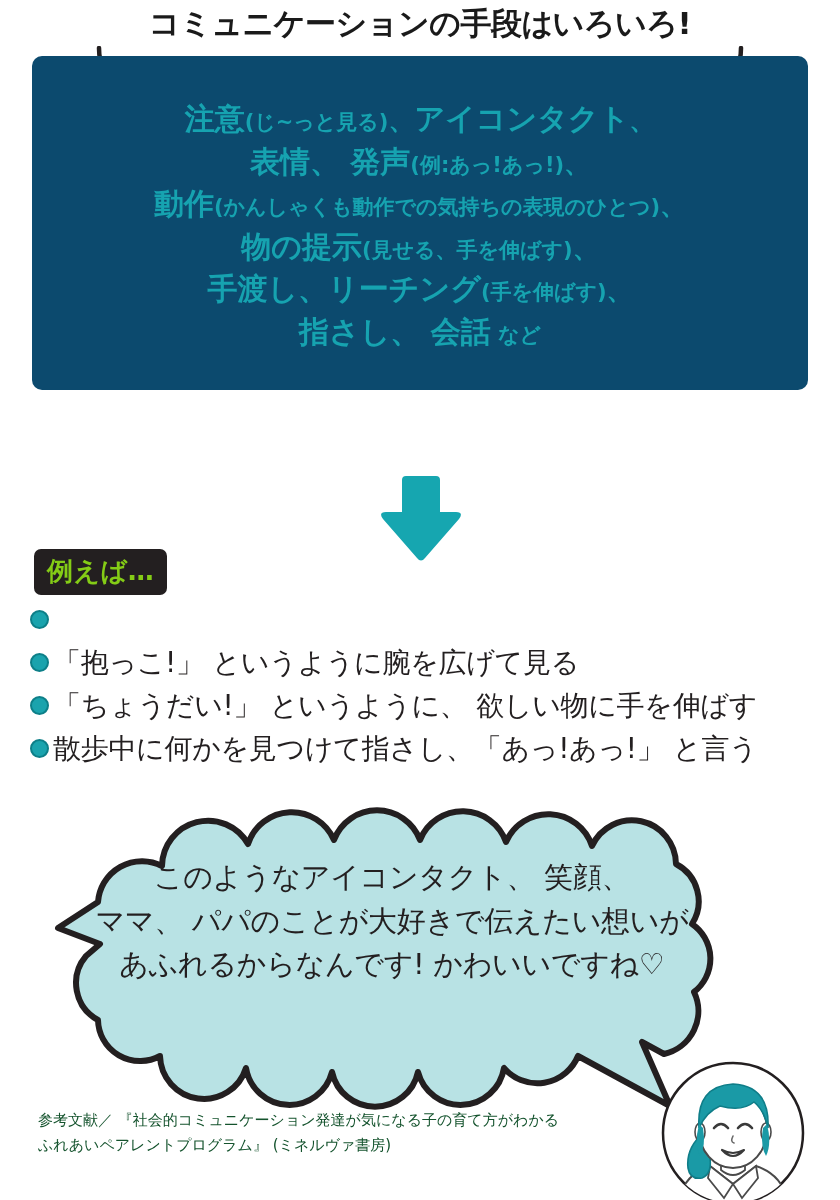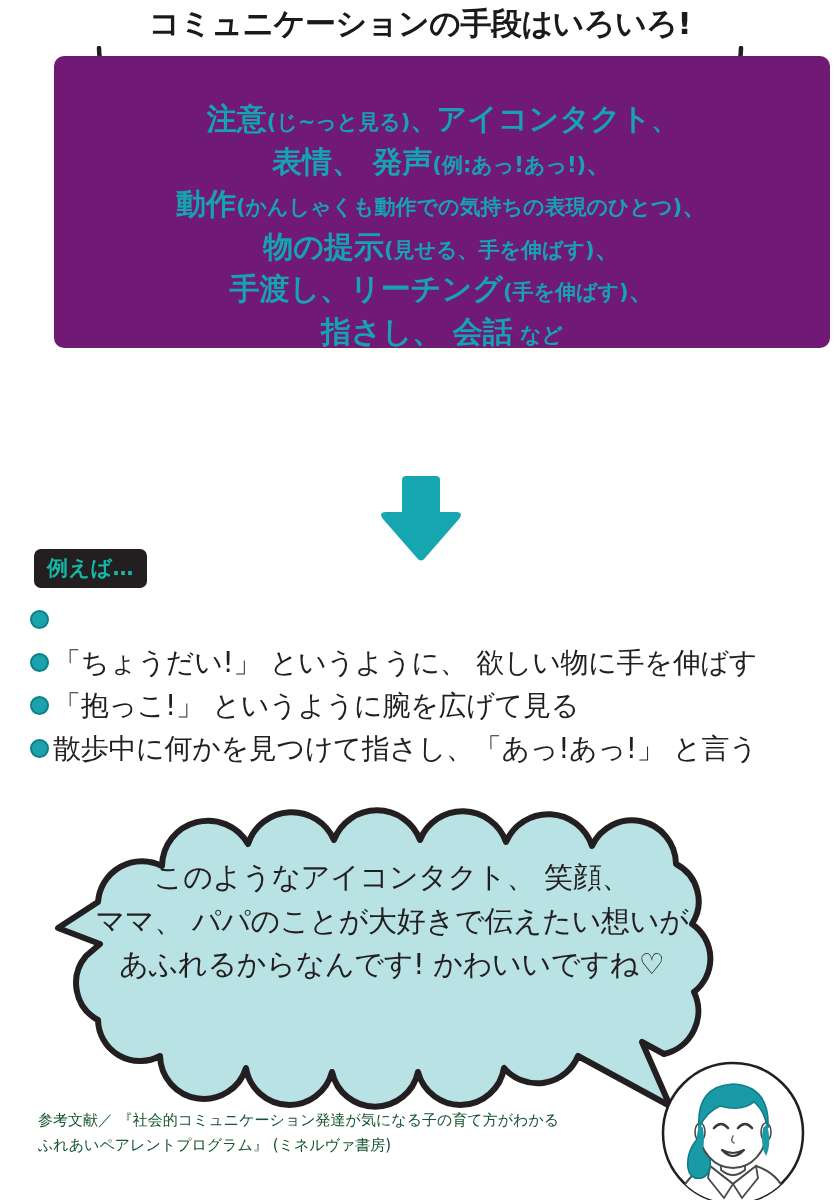--- a/index.html
+++ b/index.html
@@ -35,24 +35,23 @@
   #title-brace {
     position: absolute;
     left: 95px; top: 46px;
     width: 650px; height: 38px;
   }
 
   
   #means-box {
     position: absolute;
     left: 32px; top: 56px;
-    width: 776px; height: 292px;
-    background: #701a75;
+    width: 776px; height: 334px;
+    background: #0c4a6e;
     border-radius: 10px;
-    margin-left: 22px;
   }
   #means-lines {
     position: absolute;
     left: 0; top: 42px;
     width: 776px;
     text-align: center;
     color: #16a3b0;
   }
   .means-line {
     line-height: 1.42;
@@ -78,22 +77,22 @@
 
   
   #example-badge {
     position: absolute;
     left: 34px; top: 549px;
     background: #231f20;
     border-radius: 7px;
     padding: 5px 13px 6px 13px;
   }
   #example-badge-label {
-    color: #14b8a6;
-    font-size: 21px;
+    color: #84cc16;
+    font-size: 26px;
     font-weight: bold;
     letter-spacing: 0.5px;
     white-space: nowrap;
   }
 
   
   #example-list {
     position: absolute;
     left: 30px; top: 598px;
     width: 800px;
@@ -189,25 +188,25 @@
 <div id="example-badge">
   <span id="example-badge-label">例えば…</span>
 </div>
 
 <div id="example-list">
   <div class="example-item">
     <span class="bullet-dot"></span>
   </div>
   <div class="example-item">
     <span class="bullet-dot"></span>
+    <span class="example-text">「抱っこ!」 というように腕を広げて見る</span>
+  </div>
+  <div class="example-item">
+    <span class="bullet-dot"></span>
     <span class="example-text">「ちょうだい!」 というように、 欲しい物に手を伸ばす</span>
-  </div>
-  <div class="example-item">
-    <span class="bullet-dot"></span>
-    <span class="example-text">「抱っこ!」 というように腕を広げて見る</span>
   </div>
   <div class="example-item">
     <span class="bullet-dot"></span>
     <span class="example-text">散歩中に何かを見つけて指さし、「あっ!あっ!」 と言う</span>
   </div>
 </div>
 
 <svg id="cloud-bubble" viewBox="0 0 700 310">
   <path d="
       M 120 60

